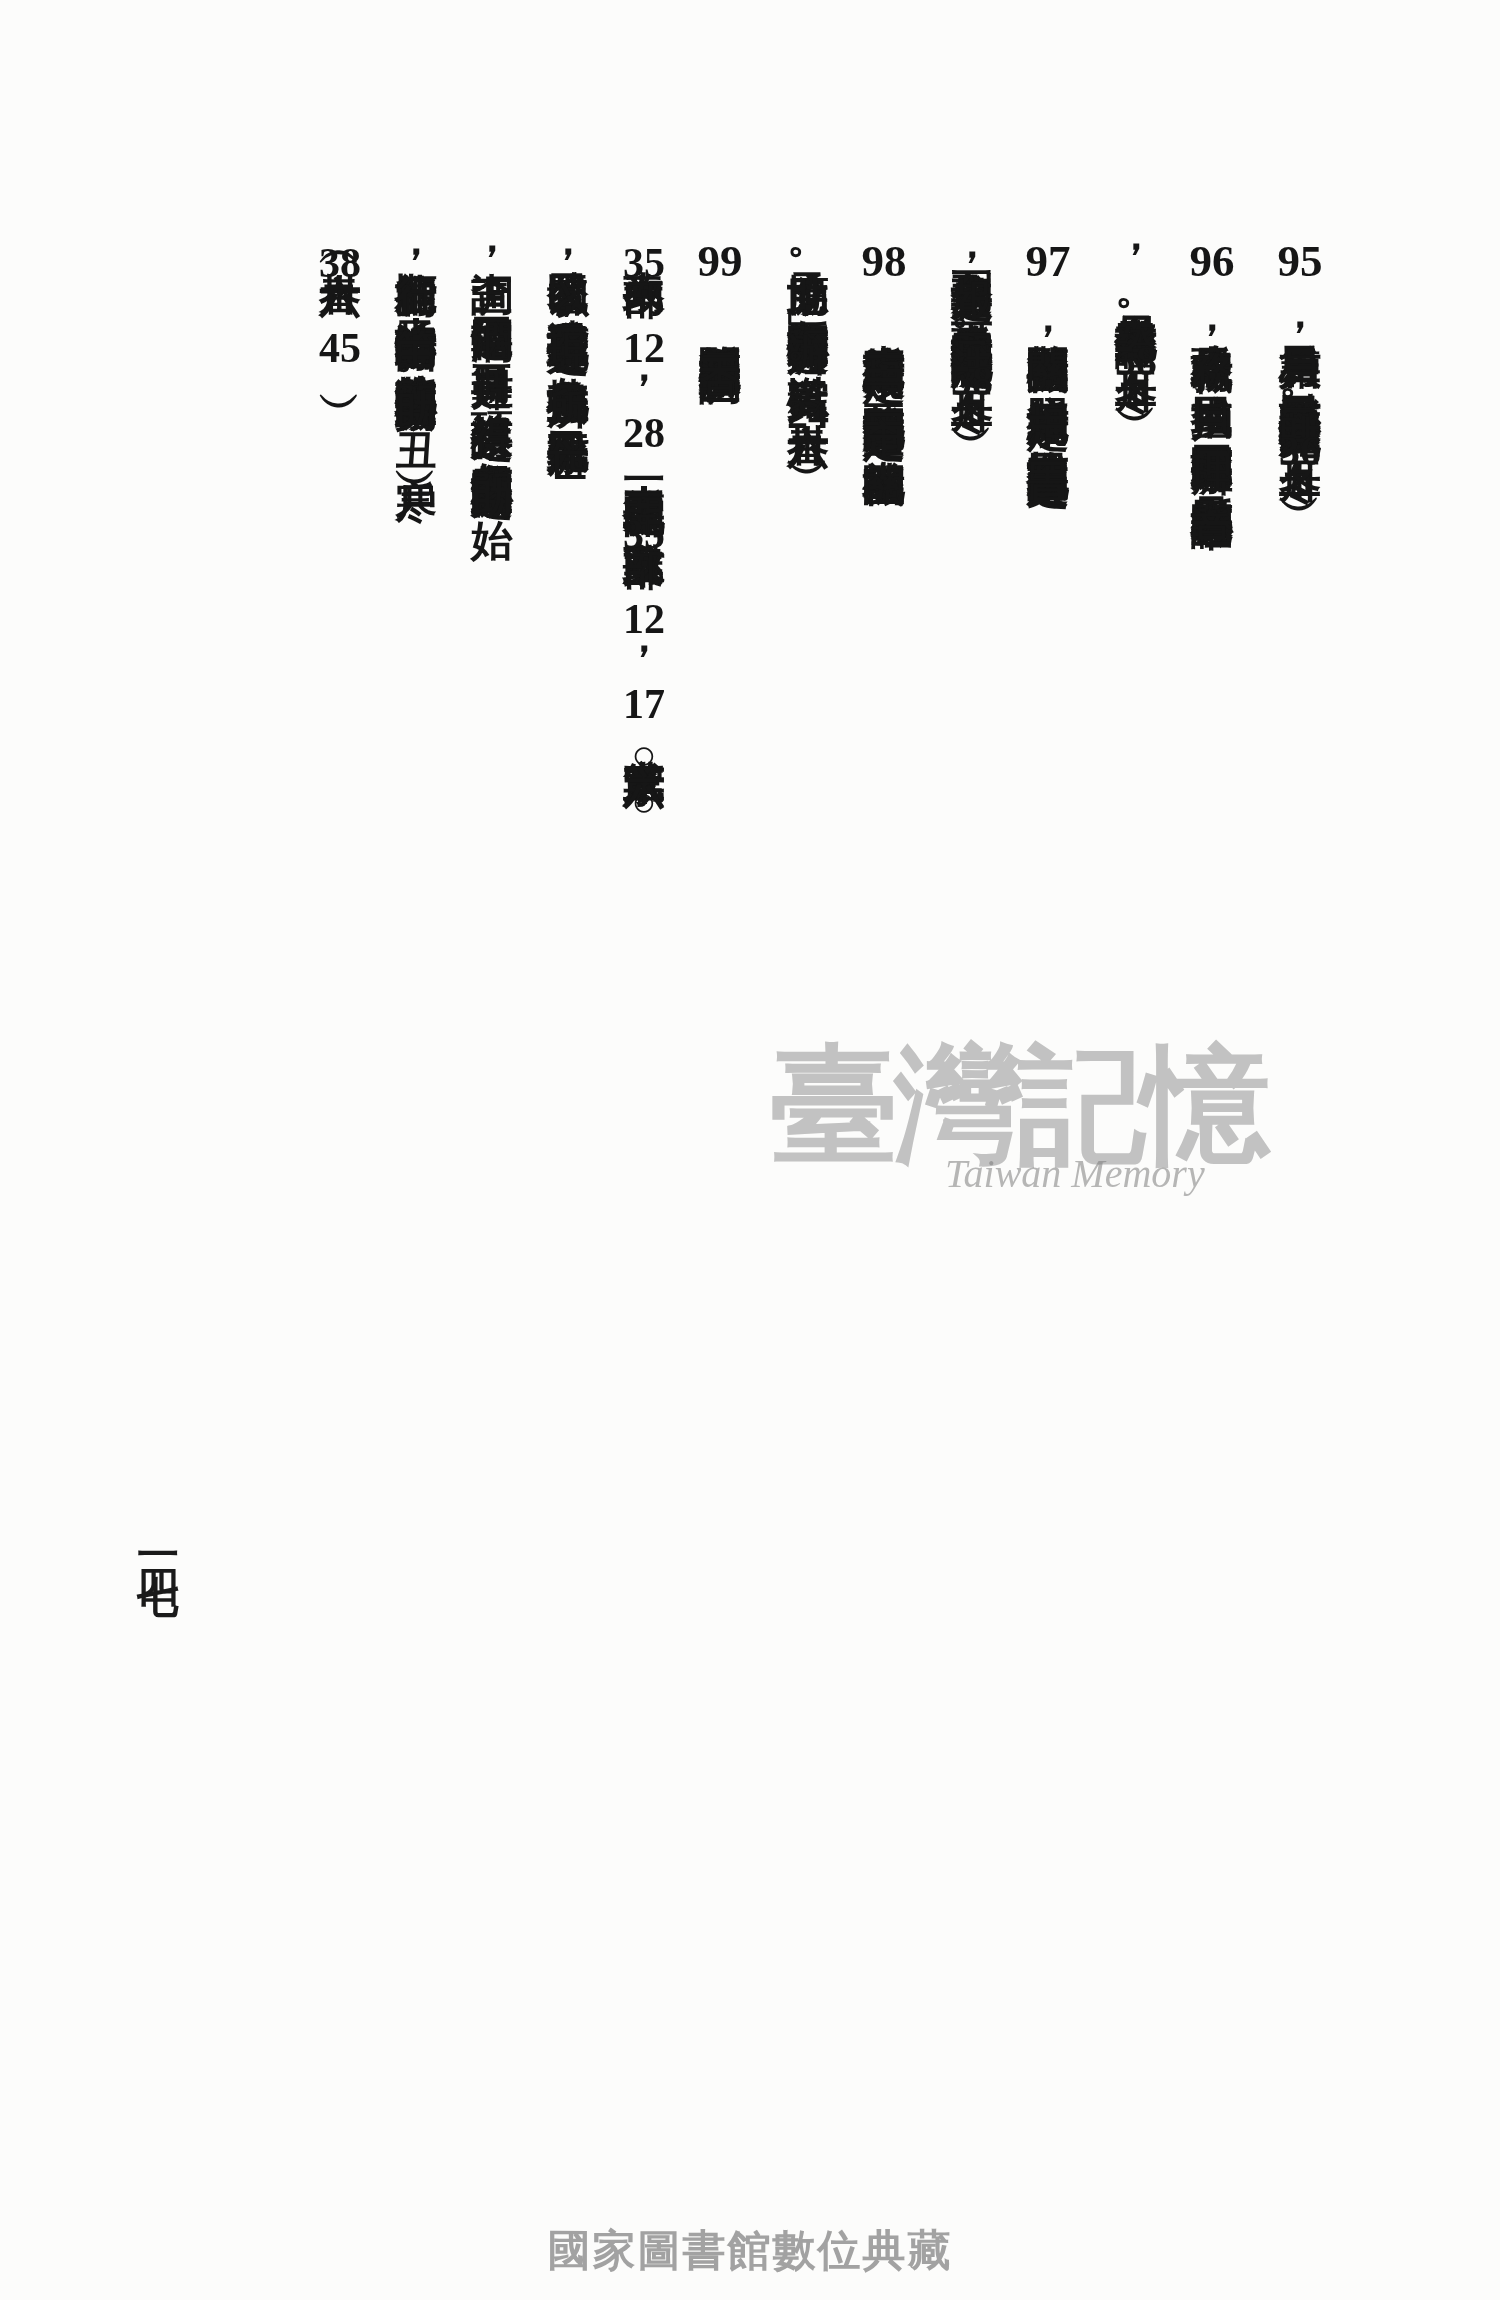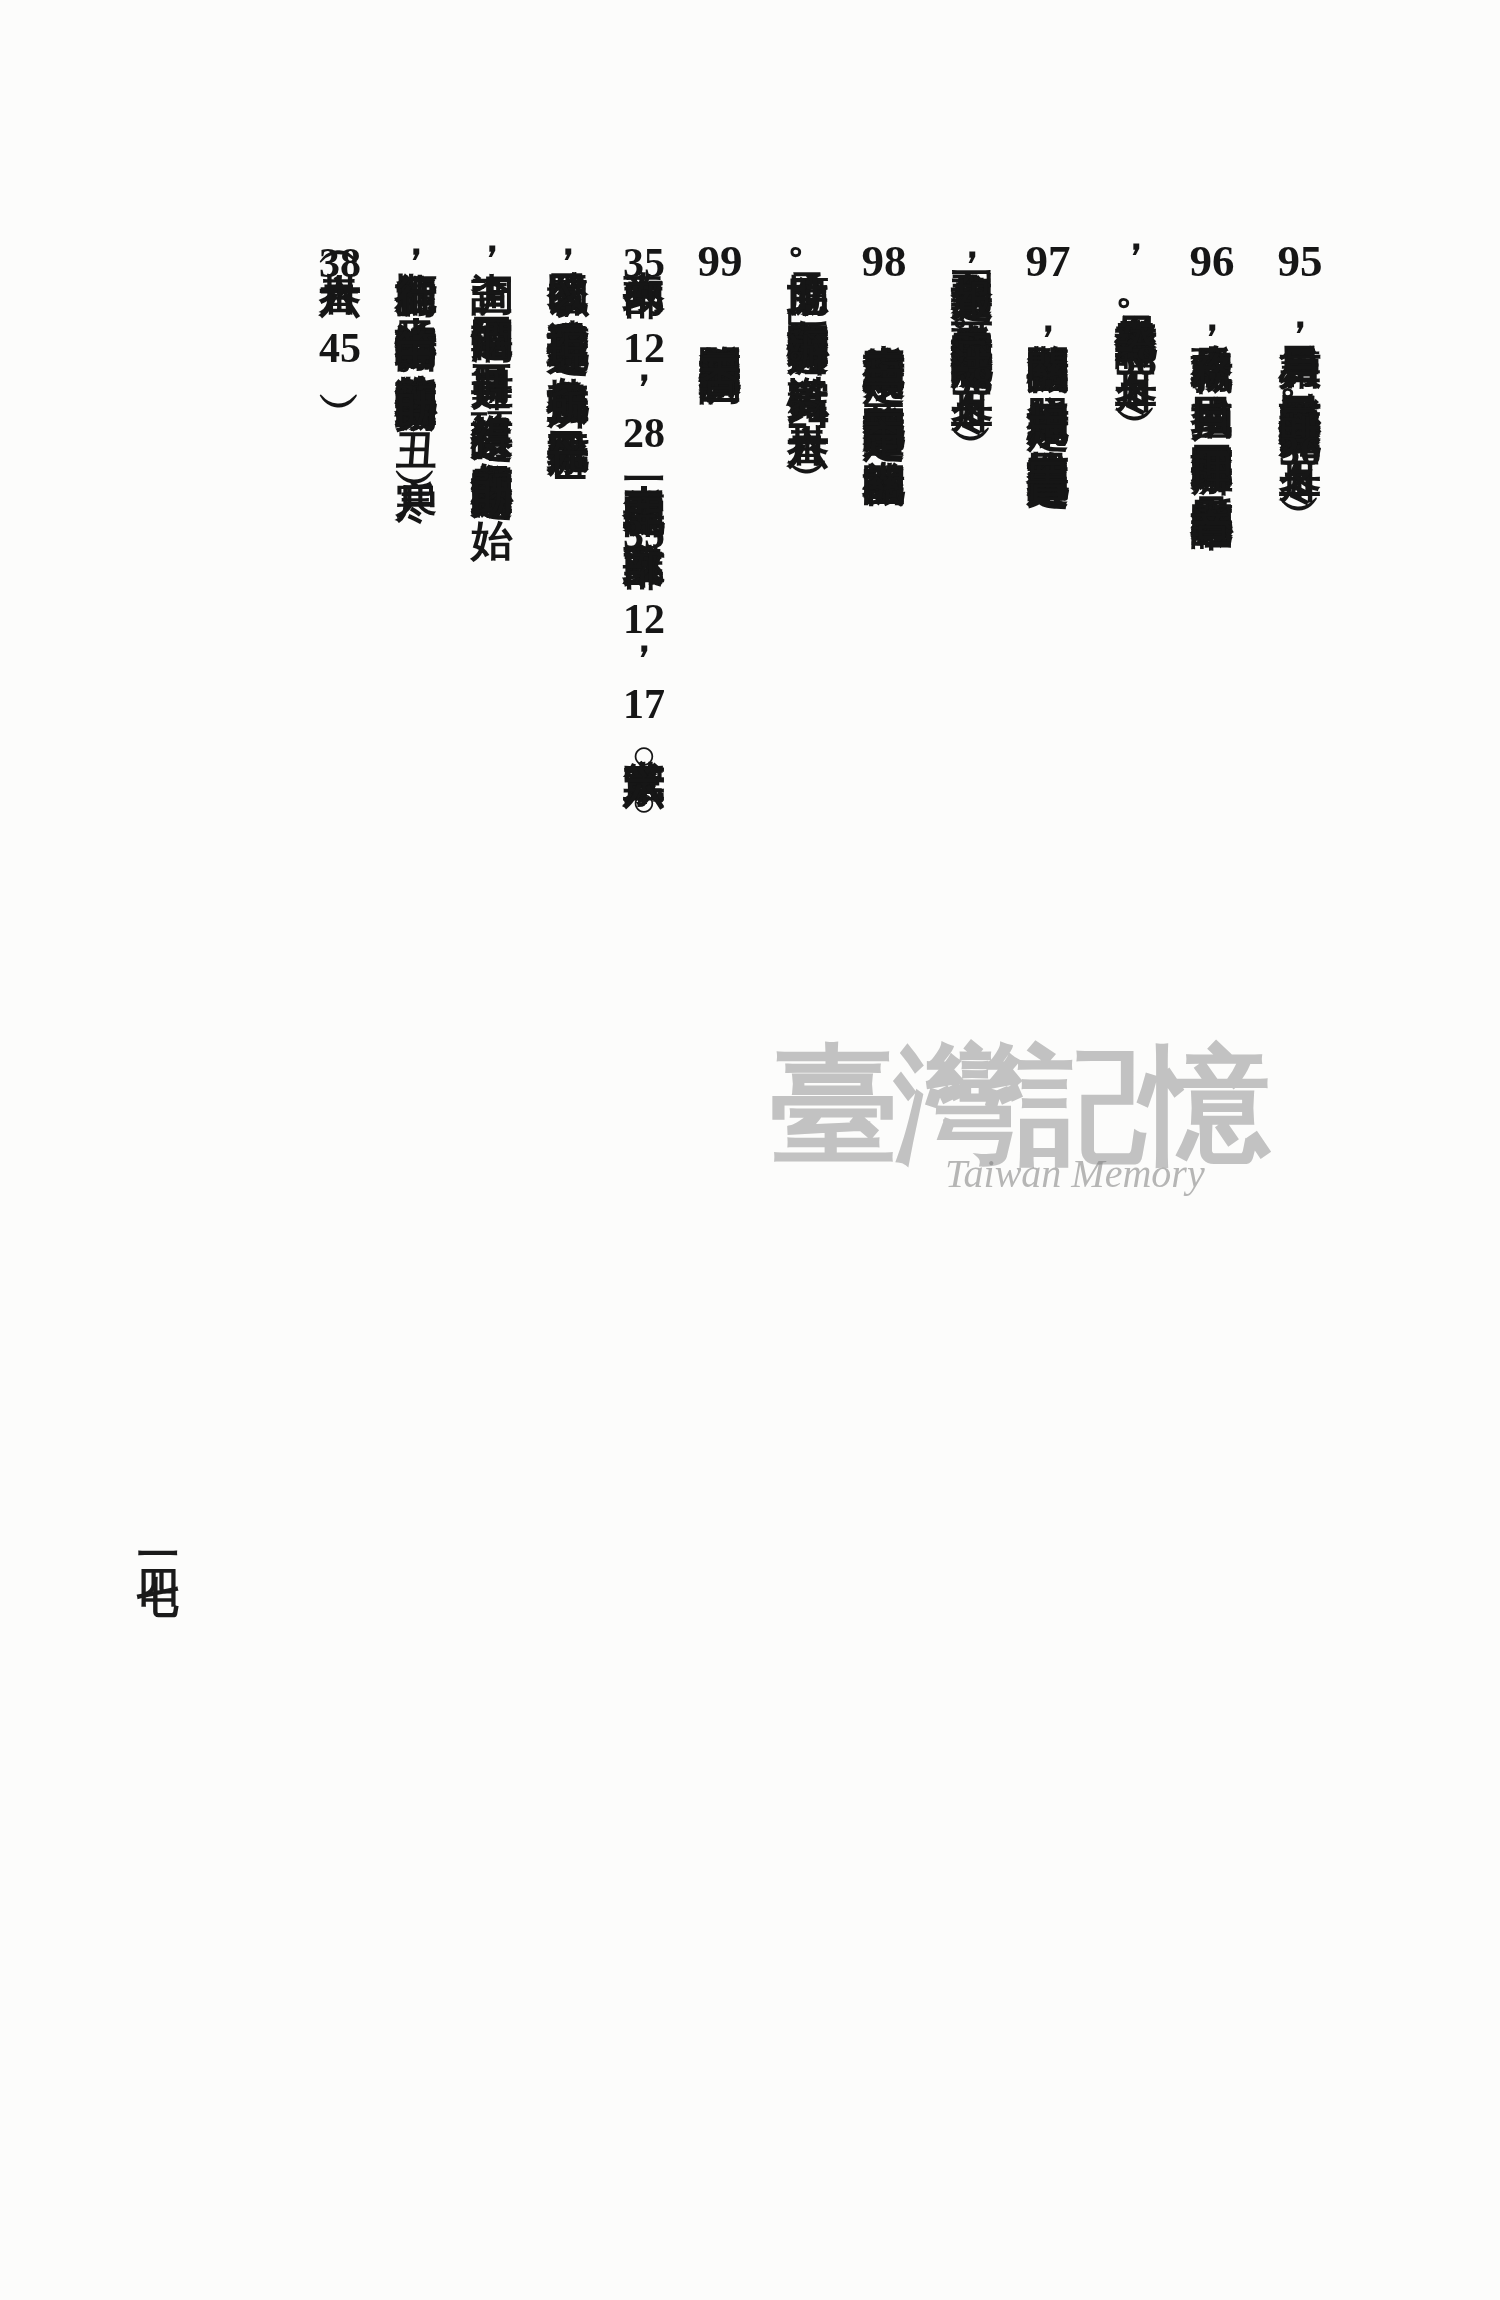--- a/index.html
+++ b/index.html
@@ -114,14 +114,15 @@
       <div class="col"><span class="digits">號公函畧以，遺產稅稽征首重人口死亡之發現，各地方直接稅征收局所，雖已舉辦人口死亡</span></div>
       <div class="col"><span class="digits">調查，但因轄區遼濶，耳目難週，該項資料之獲得，仍有賴各縣市戶籍主管機關之協助，始</span></div>
       <div class="col"><span class="digits">能順利推行，特函請本部轉會協助等由：准此轉飭各縣市戶籍主管機關切實協助。丑　寒）戶</span></div>
       <div class="col col-cite"><span class="digits">（卅六春<span class="tcu">38</span>，<span class="tcu">45</span>）</span></div>
     </div>
 
   </div>
 
   <div class="page-num">一四七</div>
 
+  <div class="footer-caption">國家圖書館數位典藏</div>
 
 </div>
 
 </body></html>

